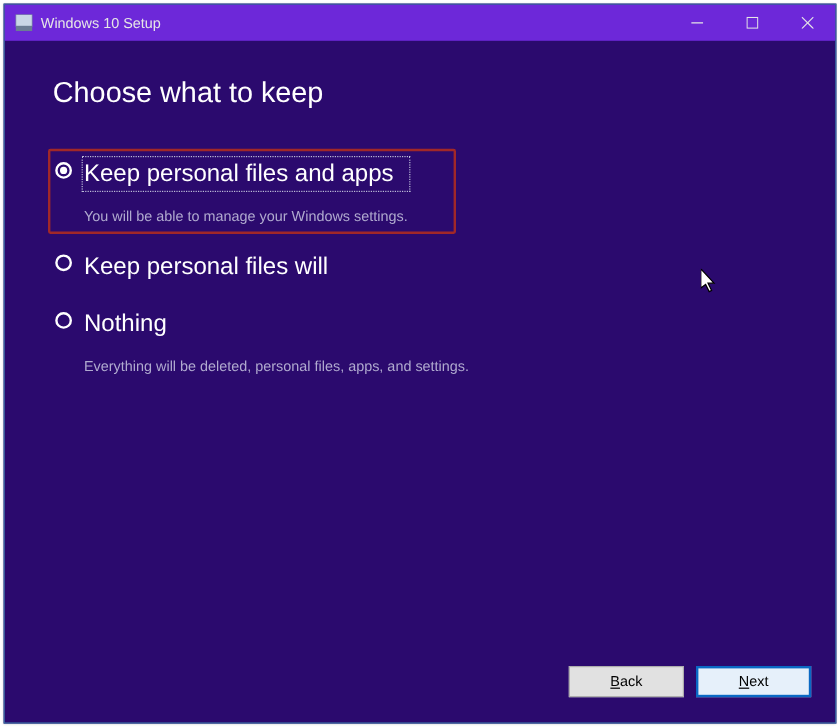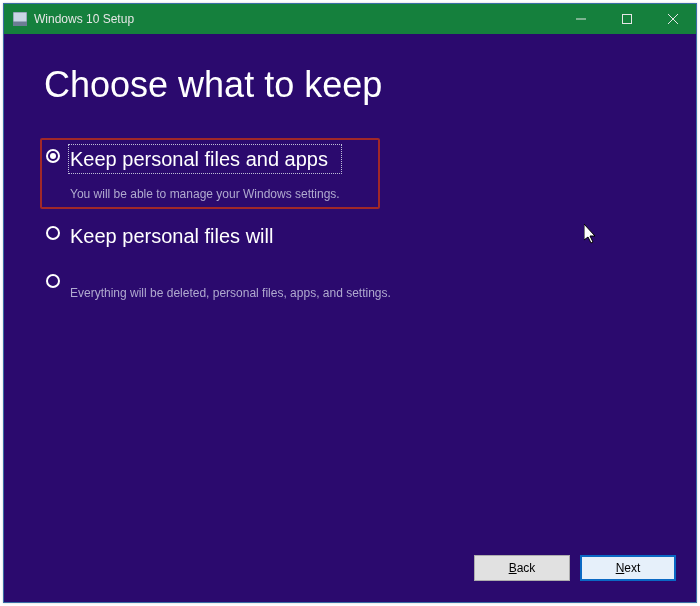--- a/index.html
+++ b/index.html
@@ -15,21 +15,21 @@
       height: 600px;
       margin: 3px;
       border: 1px solid #3a6ea5;
       background: #2b0a6e;
       display: flex;
       flex-direction: column;
       box-shadow: 0 0 2px rgba(0,0,0,.2);
     }
     .titlebar {
       height: 30px;
-      background: #15803d;
+      background: #6d28d9;
       display: flex;
       align-items: center;
       color: #e6e6e6;
       font-size: 12px;
     }
     .titlebar .app-icon {
       width: 16px; height: 16px;
       margin: 0 6px 0 8px;
       display: inline-flex; align-items:center; justify-content:center;
     }
@@ -40,21 +40,21 @@
       display: flex; align-items: center; justify-content: center;
       color: #e6e6e6;
     }
     .content {
       flex: 1;
       padding: 30px 40px 10px 40px;
       color: #fff;
       position: relative;
     }
     .heading {
-      font-size: 36px;
+      font-size: 24px;
       font-weight: 300;
       color: #fff;
       margin-bottom: 36px;
     }
     .options { display: flex; flex-direction: column; gap: 14px; }
     .option {
       display: flex;
       align-items: flex-start;
       gap: 10px;
       padding: 4px 2px;
@@ -176,20 +176,21 @@
       <div class="option">
         <span class="radio"></span>
         <div class="opt-text">
           <span class="opt-label">Keep personal files will</span>
         </div>
       </div>
 
       <div class="option">
         <span class="radio"></span>
         <div class="opt-text">
+          <span class="opt-label">Nothing</span>
           <span class="opt-desc">Everything will be deleted, personal files, apps, and settings.</span>
         </div>
       </div>
 
     </div>
 
     <div class="cursor">
       <svg width="16" height="22" viewBox="0 0 16 22">
         <path d="M0 0 L0 16 L4 13 L7 19 L9 18 L6 12 L11 12 Z" fill="#fff" stroke="#000" stroke-width="1"></path>
       </svg>

